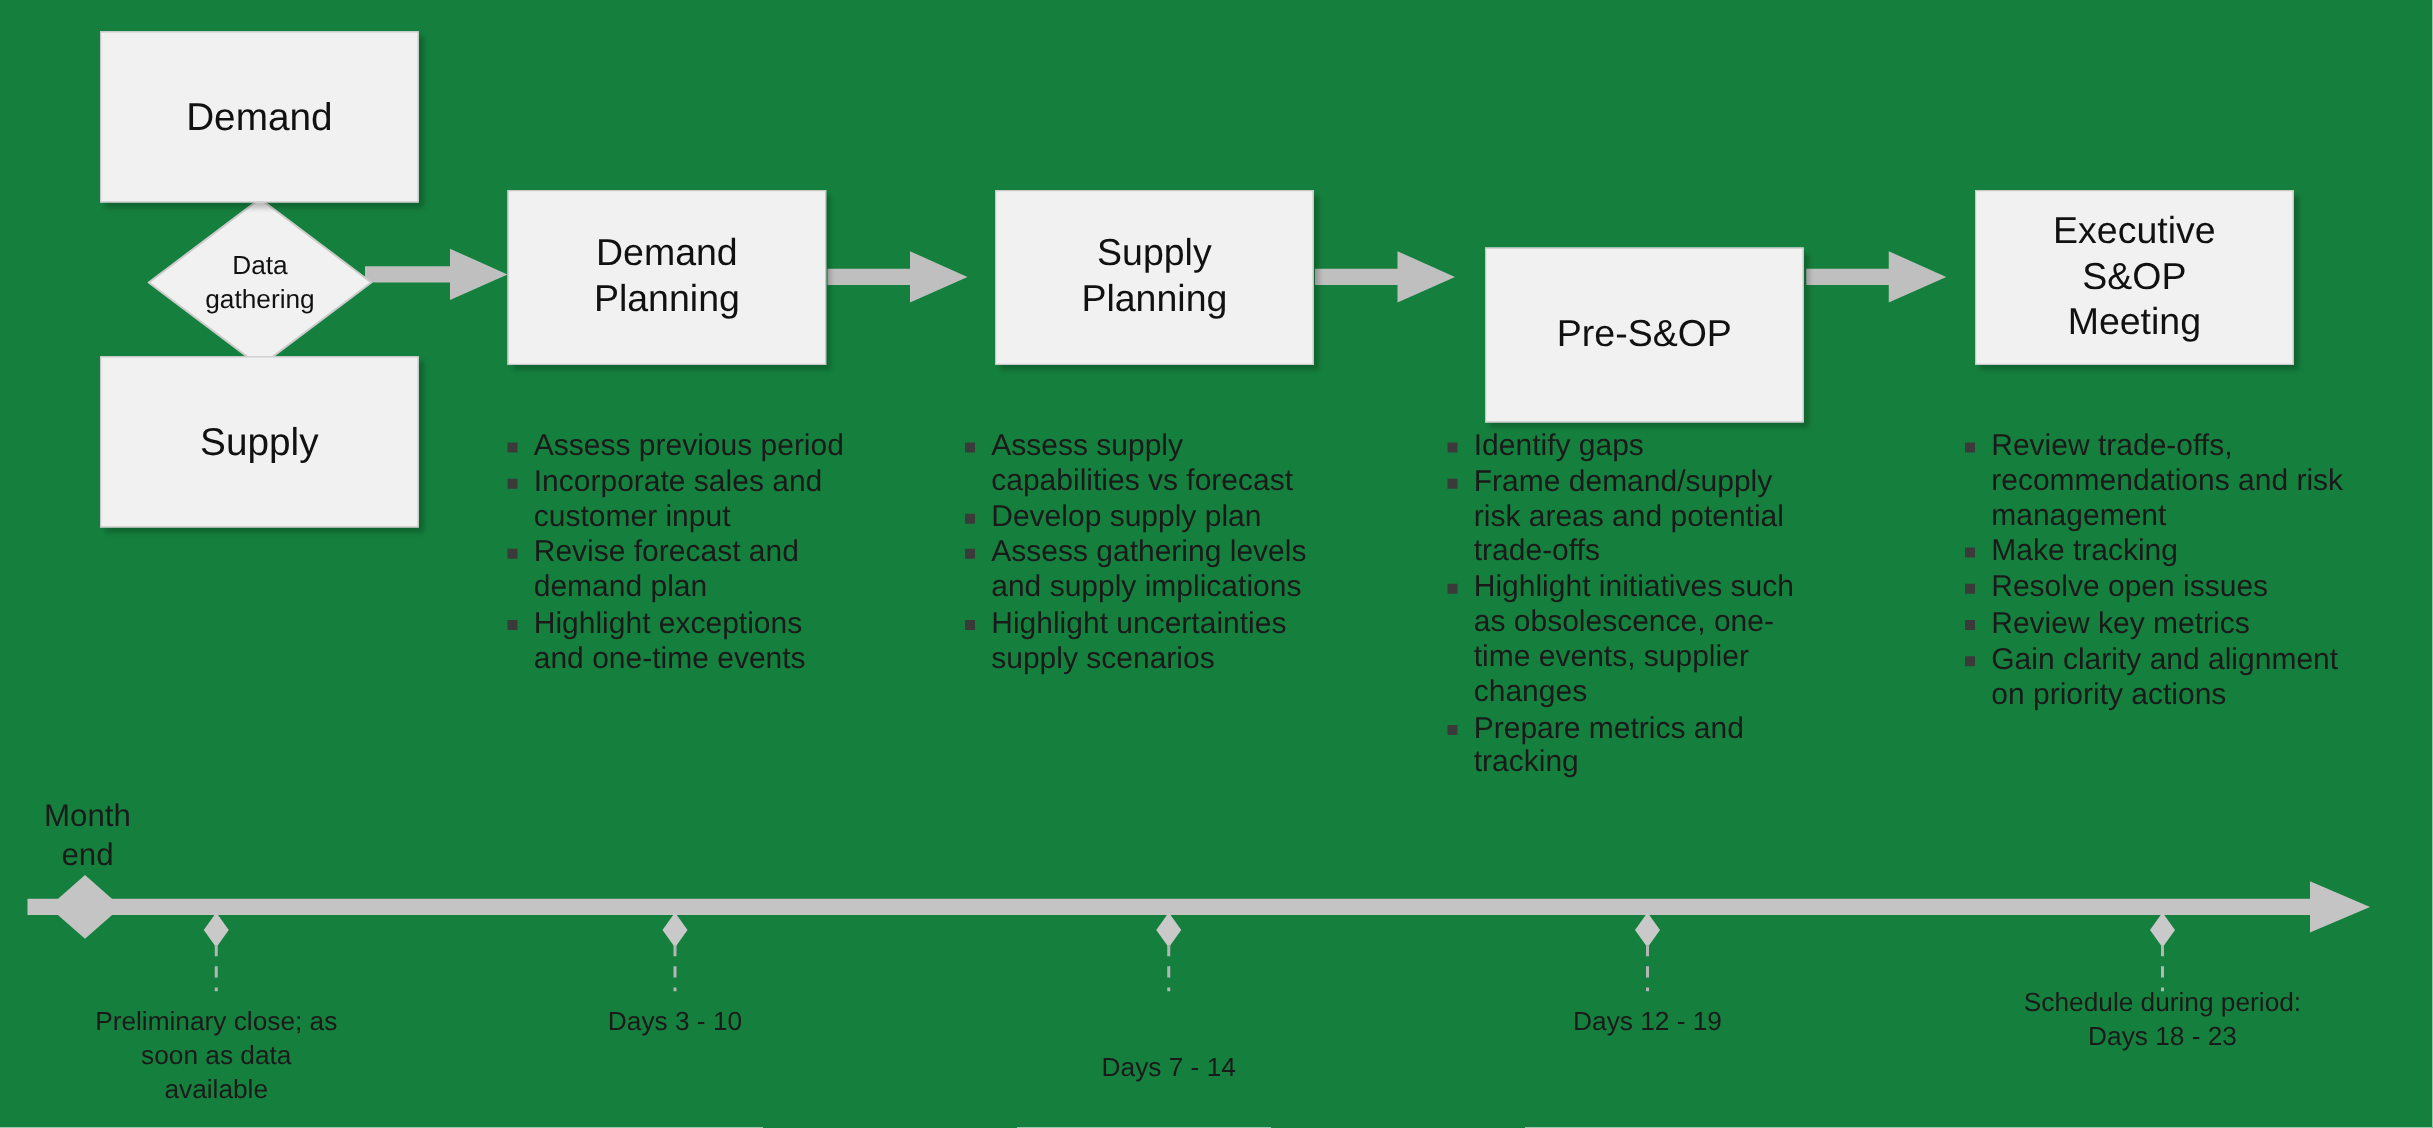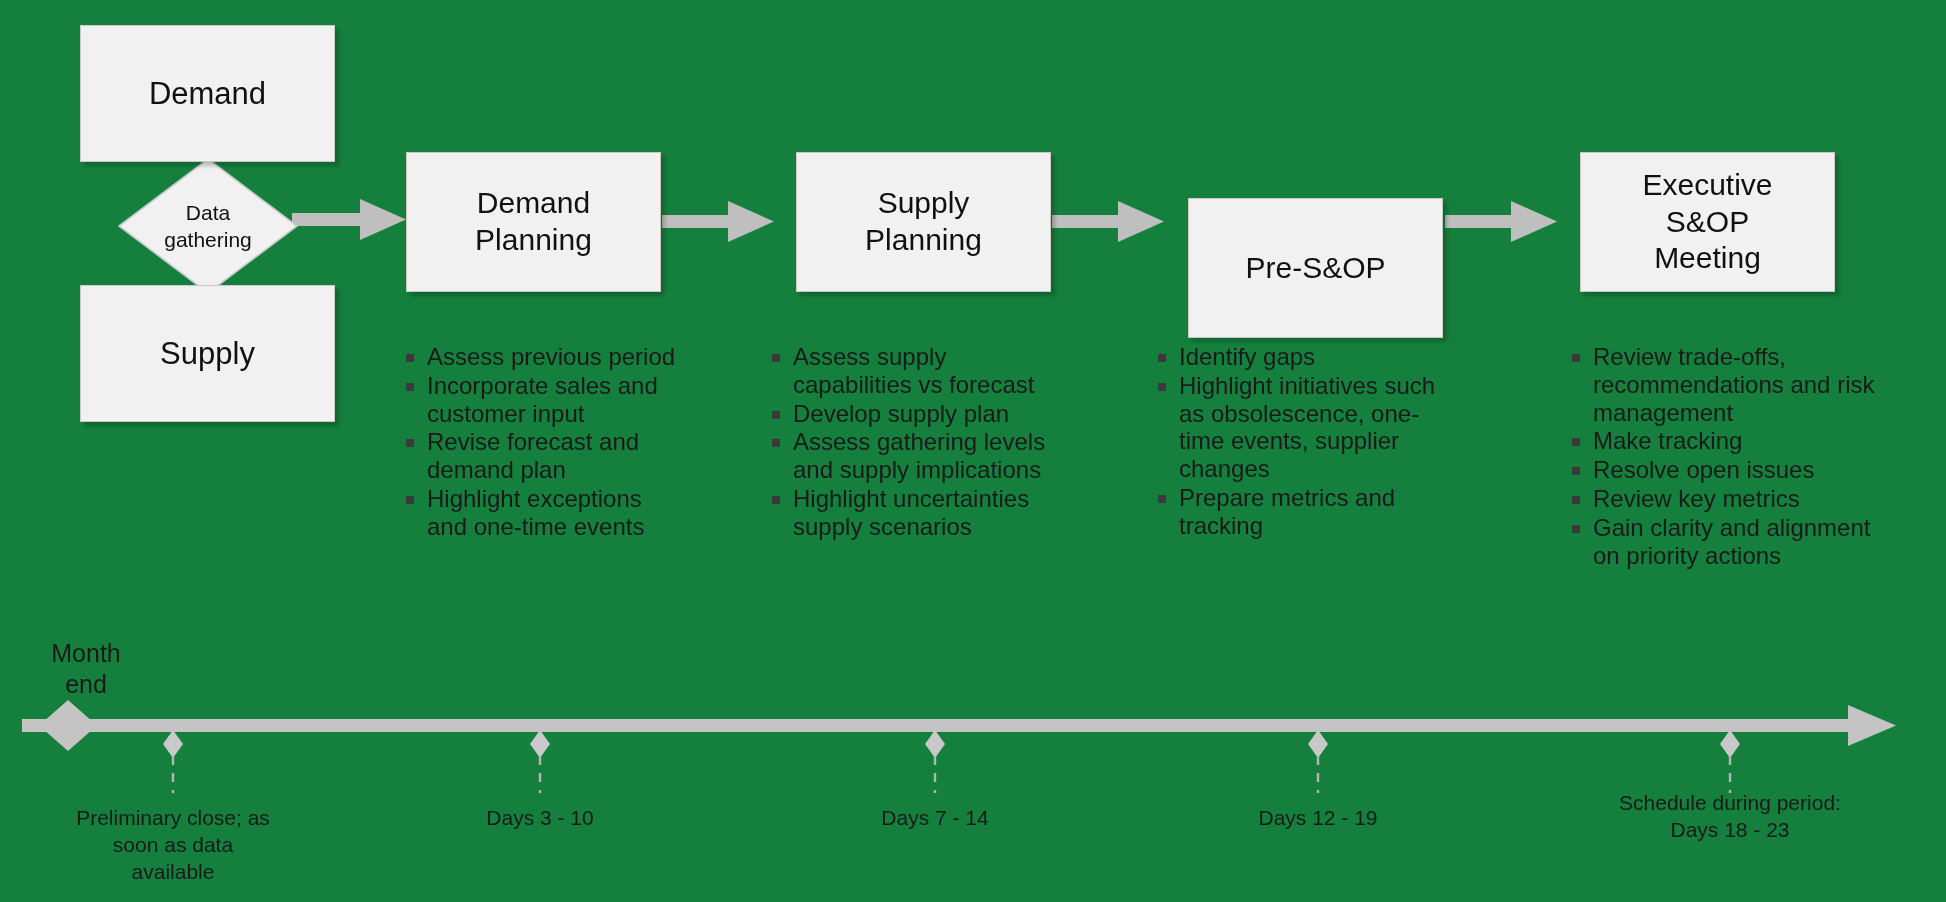--- a/index.html
+++ b/index.html
@@ -103,21 +103,20 @@
     text-align: center;
     z-index: 3;
   }
   .tl-start-label {
     position: absolute;
     font-size: 25px;
     line-height: 1.25;
     color: #1a1a1a;
     text-align: center;
     z-index: 3;
-    padding-left: 16px;
   }
 </style>
 </head>
 <body>
 
 <div id="canvas">
 
   <svg class="conn" x="0" y="0" width="1946" height="902" style="left:0;top:0;">
 
     <g>
@@ -215,20 +214,24 @@
     <span>Pre-S&amp;OP</span>
   </div>
 
   <div class="blist" style="left:1158px; top:343px; width:295px;">
     <div class="bitem">
       <span class="bullet"></span>
       <span class="btext">Identify gaps</span>
     </div>
     <div class="bitem">
       <span class="bullet"></span>
+      <span class="btext">Frame demand/supply risk areas and potential trade-offs</span>
+    </div>
+    <div class="bitem">
+      <span class="bullet"></span>
       <span class="btext">Highlight initiatives such as obsolescence, one-time events, supplier changes</span>
     </div>
     <div class="bitem">
       <span class="bullet"></span>
       <span class="btext">Prepare metrics and tracking</span>
     </div>
   </div>
 
   <div class="pbox pbox-md" style="left:1580px; top:152px; width:255px; height:140px;">
     <span>
@@ -299,21 +302,21 @@
   <div class="tl-label" style="left:33px; top:805px; width:280px;">
     <span>Preliminary close; as</span><br>
     <span>soon as data</span><br>
     <span>available</span>
   </div>
 
   <div class="tl-label" style="left:400px; top:805px; width:280px;">
     <span>Days 3 - 10</span>
   </div>
 
-  <div class="tl-label" style="left:795px; top:805px; width:280px;">
+  <div class="tl-label" style="left:795px; top:842px; width:280px;">
     <span>Days 7 - 14</span>
   </div>
 
   <div class="tl-label" style="left:1178px; top:805px; width:280px;">
     <span>Days 12 - 19</span>
   </div>
 
   <div class="tl-label" style="left:1560px; top:790px; width:340px;">
     <span>Schedule during period:</span><br>
     <span>Days 18 - 23</span>

